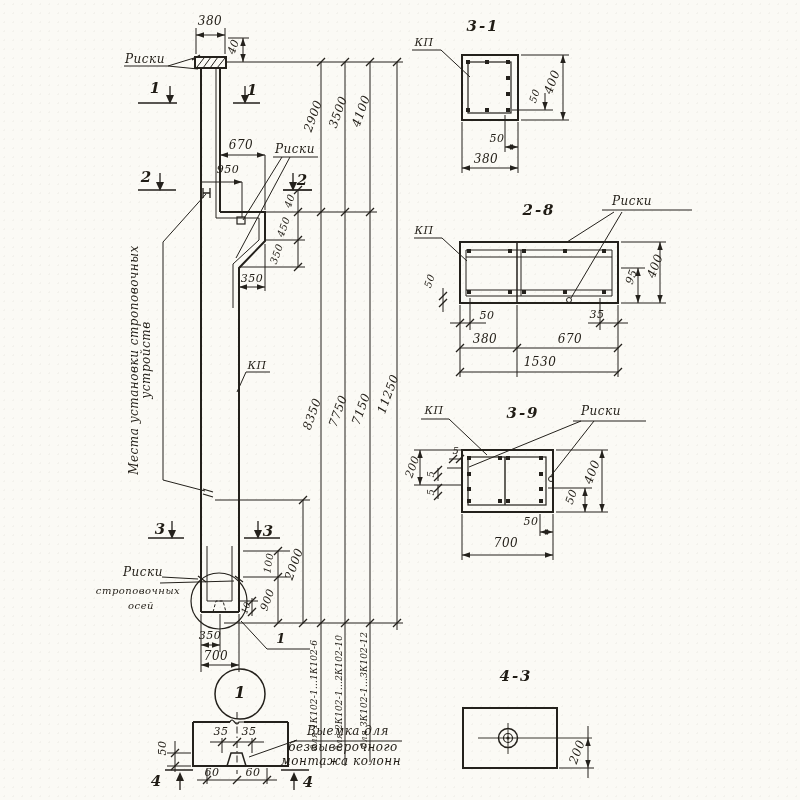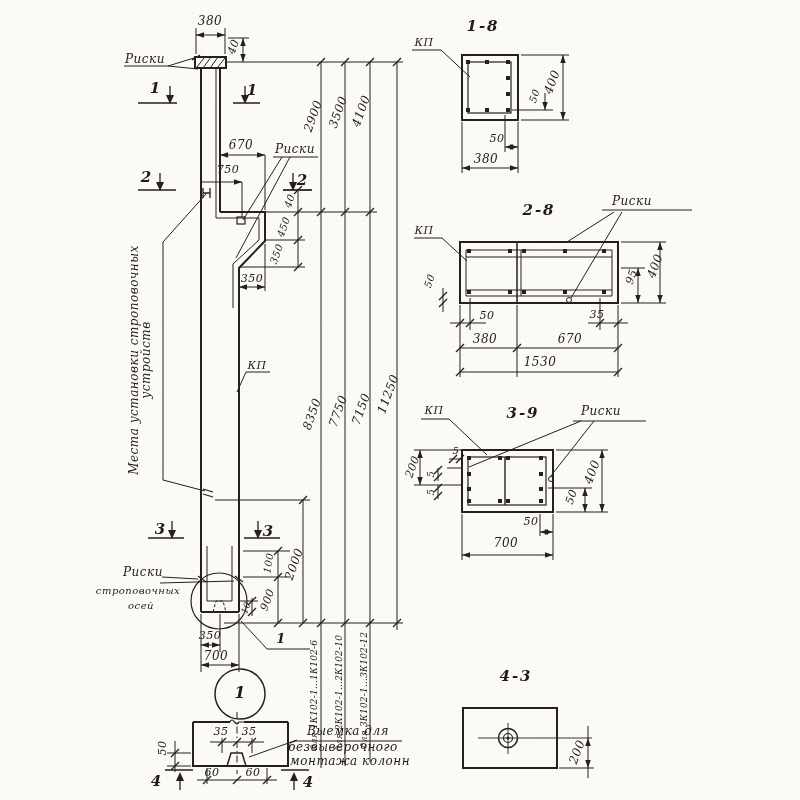--- a/index.html
+++ b/index.html
@@ -248,21 +248,21 @@
   </g>
 </svg>
 
 <div class="lb s12" style="left:145px;top:59px;">Риски</div>
 <div class="lb s12" style="left:210px;top:21px;">380</div>
 <div class="lb r70" style="left:234px;top:47px;">40</div>
 <div class="lb s15" style="left:156px;top:88px;">1</div>
 <div class="lb s15" style="left:253px;top:90px;">1</div>
 <div class="lb s12" style="left:241px;top:145px;">670</div>
 <div class="lb s12" style="left:295px;top:149px;">Риски</div>
-<div class="lb" style="left:228px;top:170px;">750</div>
+<div class="lb" style="left:228px;top:170px;">950</div>
 <div class="lb s15" style="left:147px;top:177px;">2</div>
 <div class="lb s15" style="left:303px;top:180px;">2</div>
 <div class="lb r70 s10" style="left:290px;top:201px;">40</div>
 <div class="lb r70 s10" style="left:284px;top:227px;">450</div>
 <div class="lb r70 s10" style="left:277px;top:254px;">350</div>
 <div class="lb" style="left:252px;top:279px;">350</div>
 <div class="lb r70 s12" style="left:313px;top:116px;">2900</div>
 <div class="lb r70 s12" style="left:338px;top:112px;">3500</div>
 <div class="lb r70 s12" style="left:361px;top:111px;">4100</div>
 <div class="lb" style="left:257px;top:366px;">КП</div>
@@ -293,23 +293,23 @@
 
 <div class="lb" style="left:221px;top:732px;">35</div>
 <div class="lb" style="left:249px;top:732px;">35</div>
 <div class="lb r90" style="left:163px;top:748px;">50</div>
 <div class="lb" style="left:212px;top:773px;">60</div>
 <div class="lb" style="left:253px;top:773px;">60</div>
 <div class="lb s15" style="left:157px;top:781px;">4</div>
 <div class="lb s15" style="left:309px;top:782px;">4</div>
 <div class="lb s12" style="left:348px;top:731px;">Выемка для</div>
 <div class="lb s12" style="left:343px;top:747px;">безвыверочного</div>
-<div class="lb s12" style="left:350px;top:761px;">монтажа колонн</div>
-
-<div class="lb s15" style="left:483px;top:26px;">1-8</div>
+<div class="lb s12" style="left:341px;top:761px;">монтажа колонн</div>
+
+<div class="lb s15" style="left:483px;top:26px;">3-1</div>
 <div class="lb" style="left:424px;top:43px;">КП</div>
 <div class="lb r70 s12" style="left:552px;top:82px;">400</div>
 <div class="lb r70 s10" style="left:535px;top:96px;">50</div>
 <div class="lb" style="left:497px;top:139px;">50</div>
 <div class="lb s12" style="left:486px;top:159px;">380</div>
 
 <div class="lb s15" style="left:539px;top:210px;">2-8</div>
 <div class="lb s12" style="left:632px;top:201px;">Риски</div>
 <div class="lb" style="left:424px;top:231px;">КП</div>
 <div class="lb r70 s10" style="left:430px;top:281px;">50</div>

